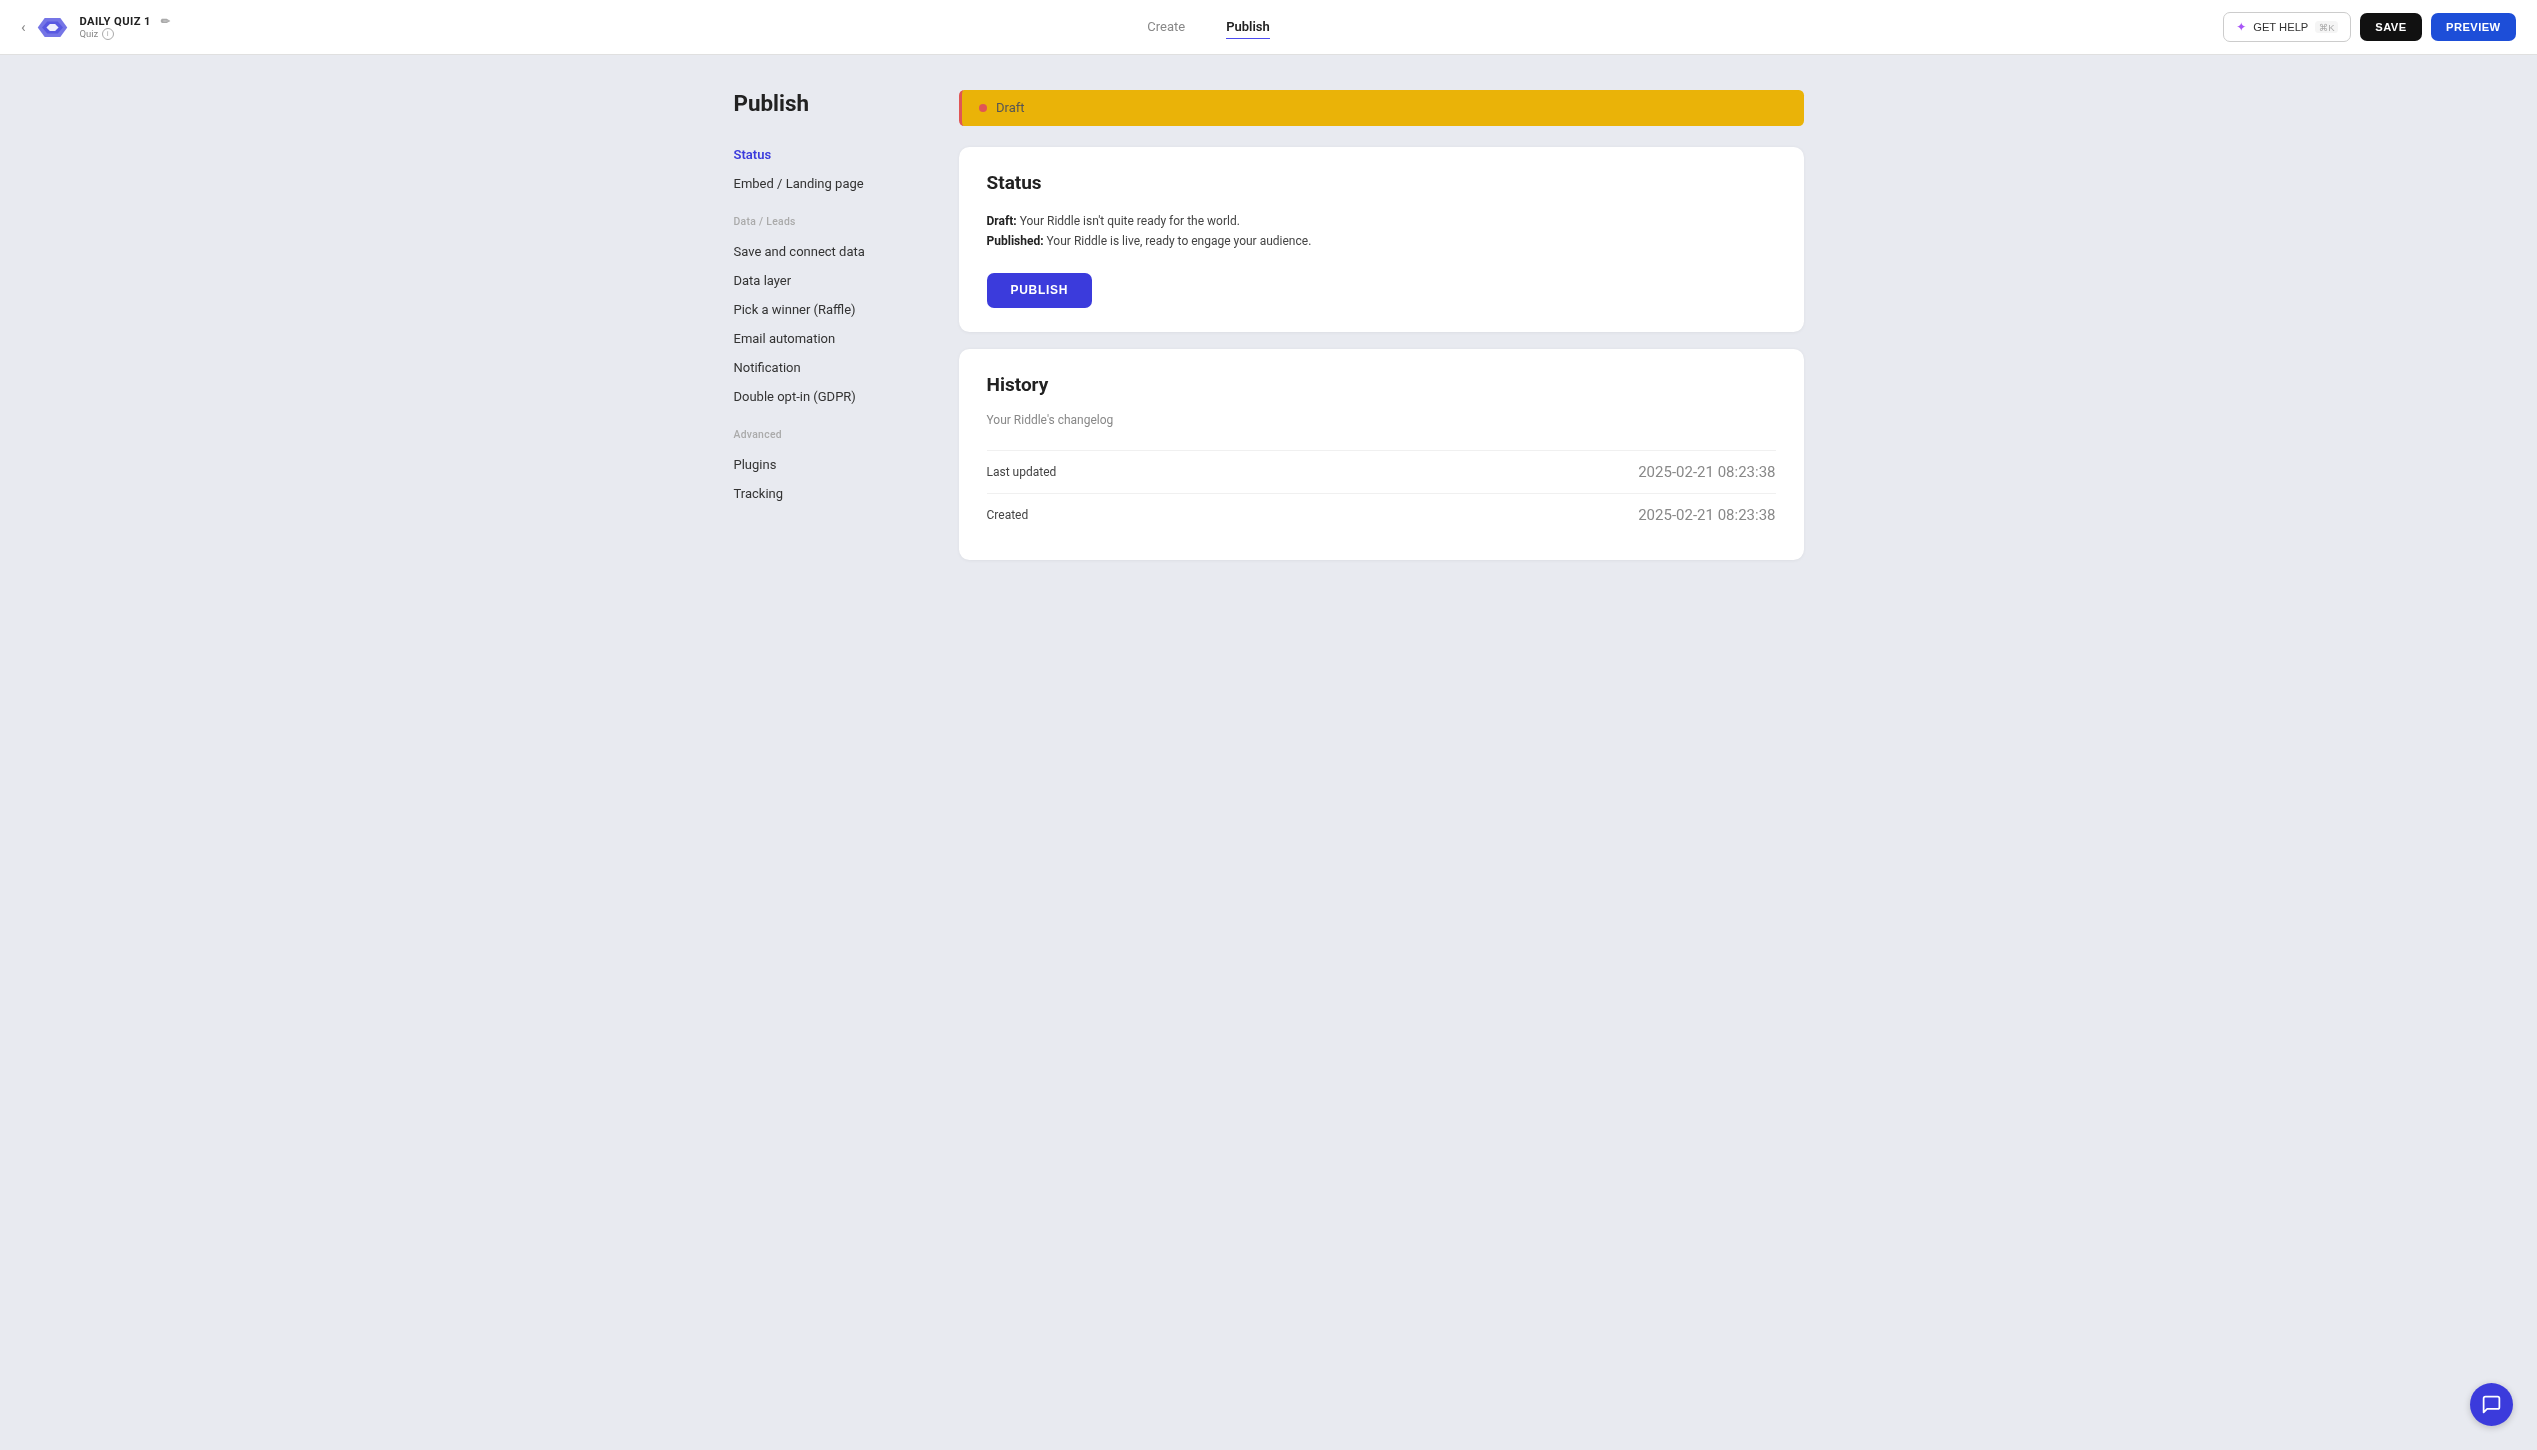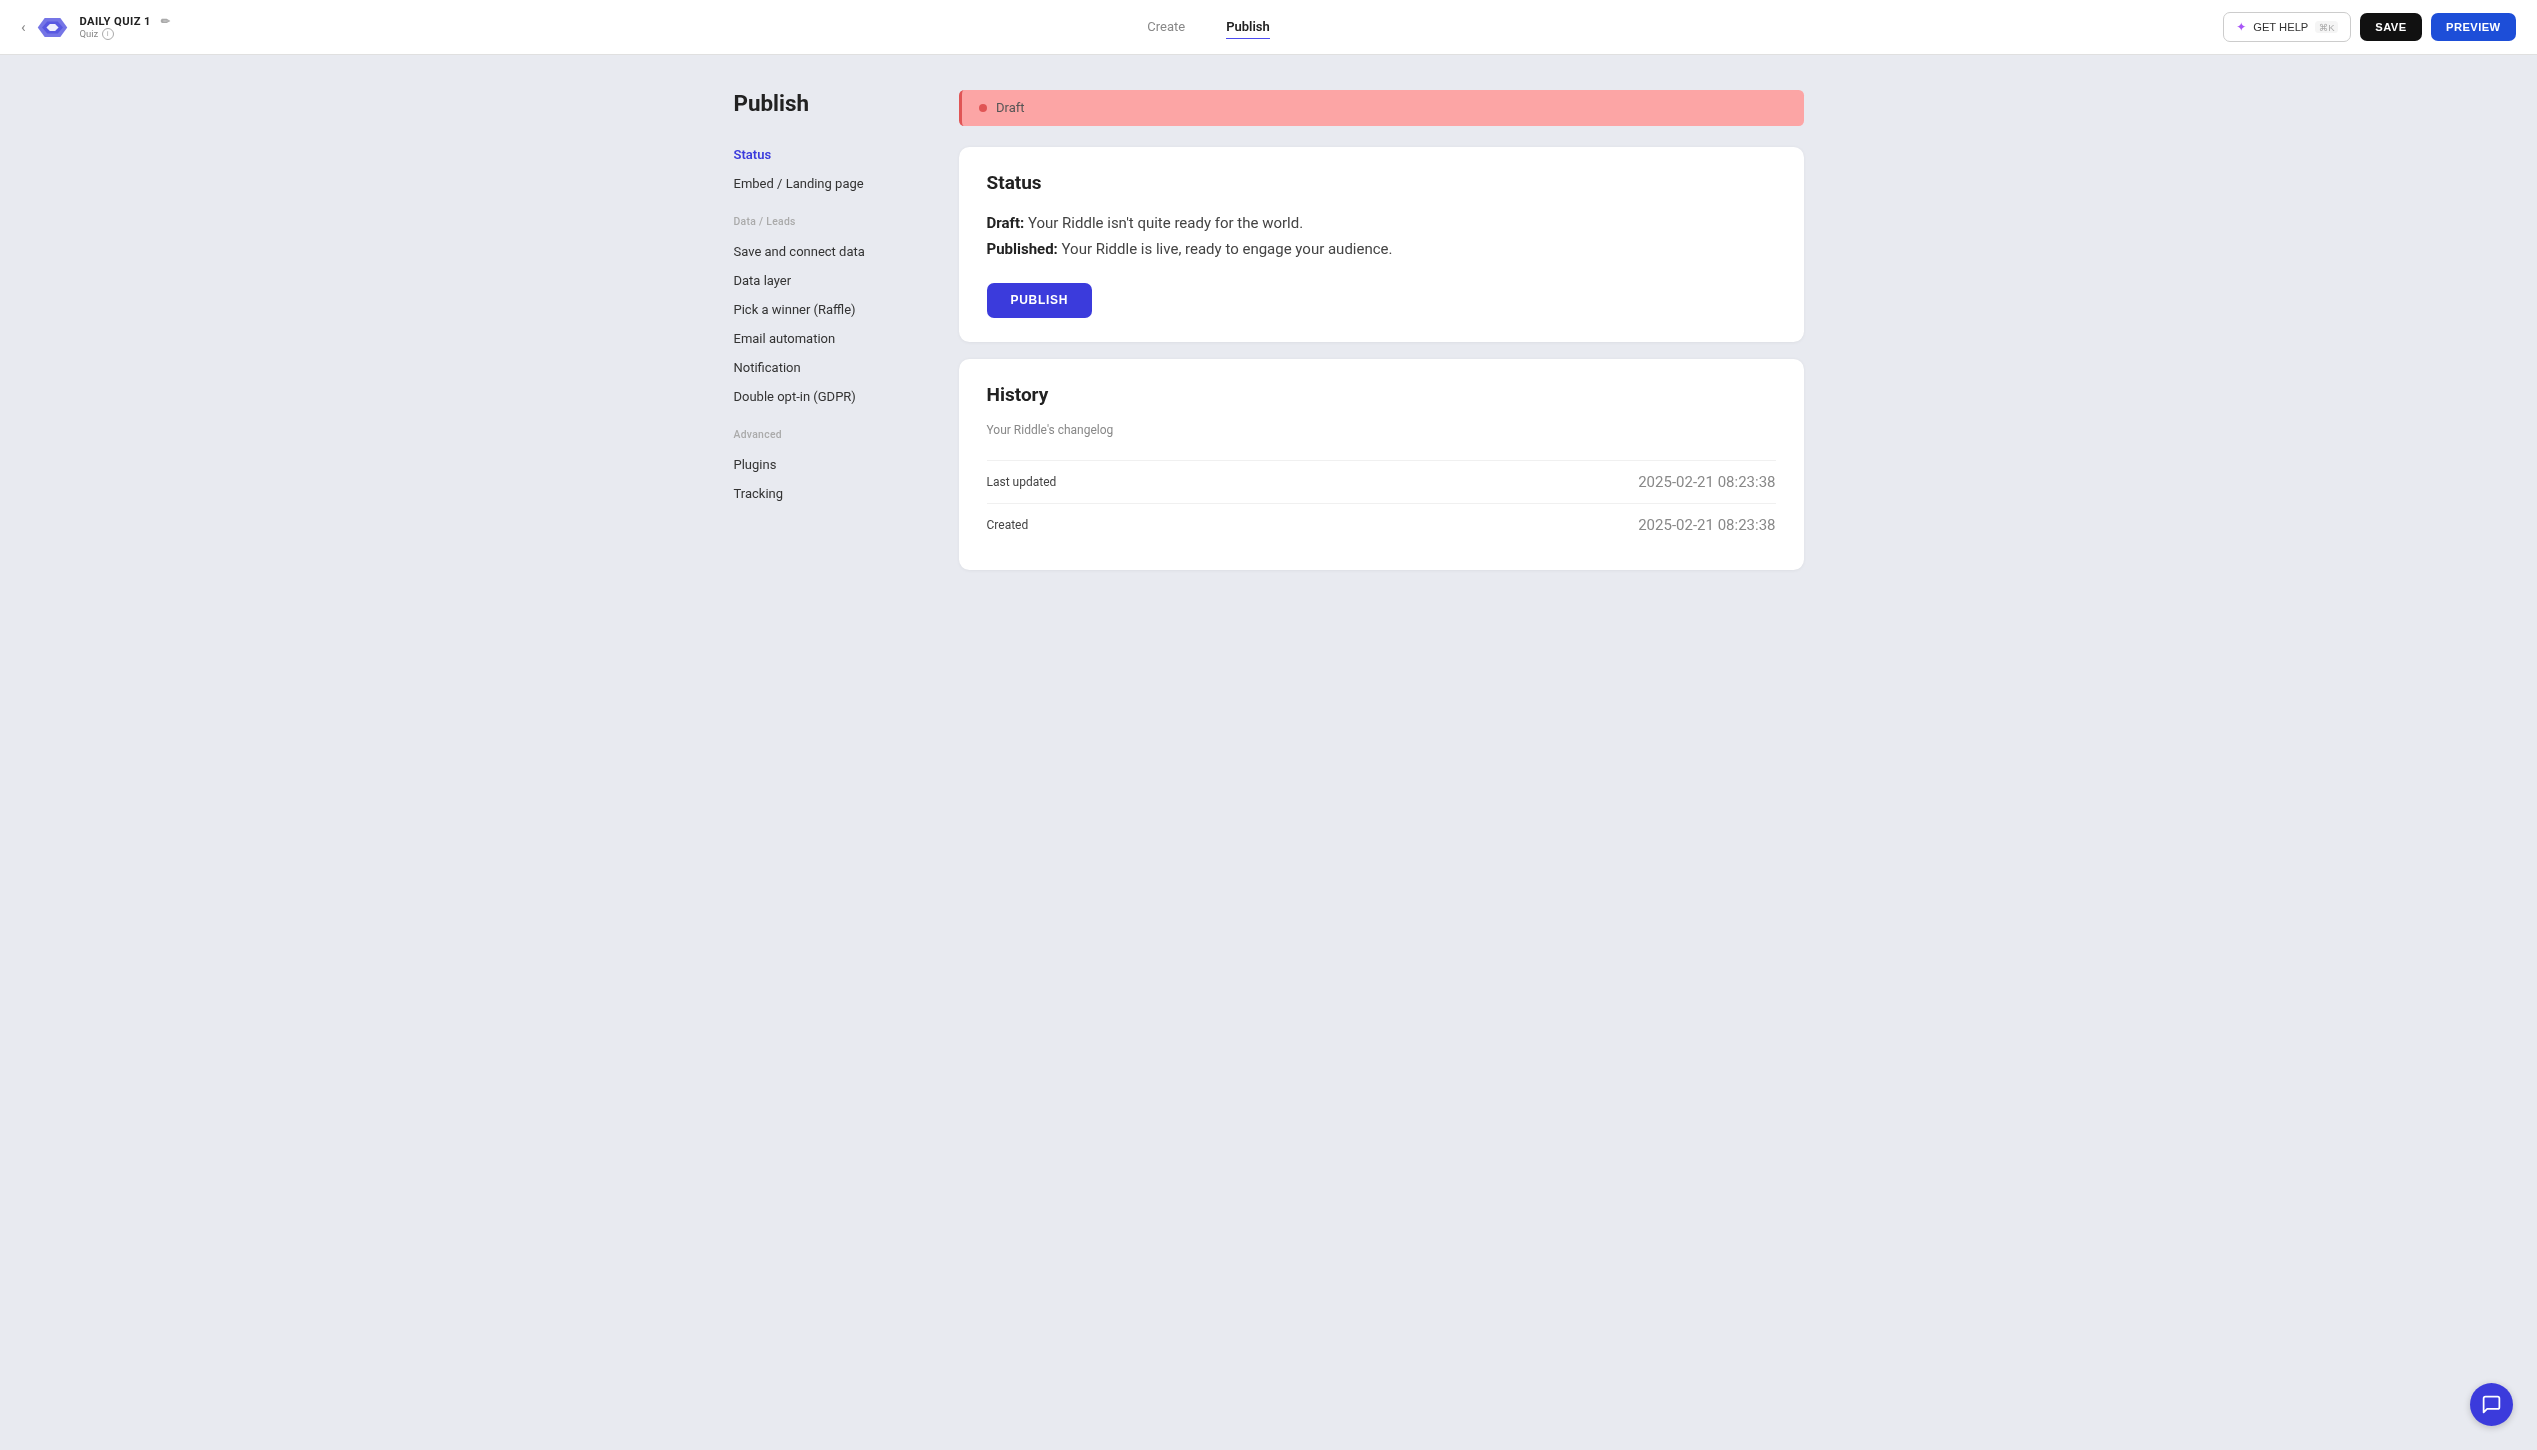--- a/index.html
+++ b/index.html
@@ -211,21 +211,21 @@
       color: #3b3bdc;
       font-weight: 600;
     }
 
     
     .content {
       flex: 1;
     }
 
     .draft-bar {
-      background: #fca5a5;
+      background: #eab308;
       border-left: 3.5px solid #e05555;
       border-radius: 5.2px;
       padding: 10.4px 17.3px;
       display: flex;
       align-items: center;
       gap: 8.6px;
       margin-bottom: 21px;
       font-size: 13px;
       color: #555;
     }
@@ -248,21 +248,21 @@
     }
 
     .card-title {
       font-size: 19px;
       font-weight: 700;
       color: #222;
       margin-bottom: 17.3px;
     }
 
     .status-description {
-      font-size: 15px;
+      font-size: 12px;
       color: #444;
       line-height: 1.7;
       margin-bottom: 21px;
     }
 
     .status-description strong {
       font-weight: 700;
       color: #222;
     }
 

